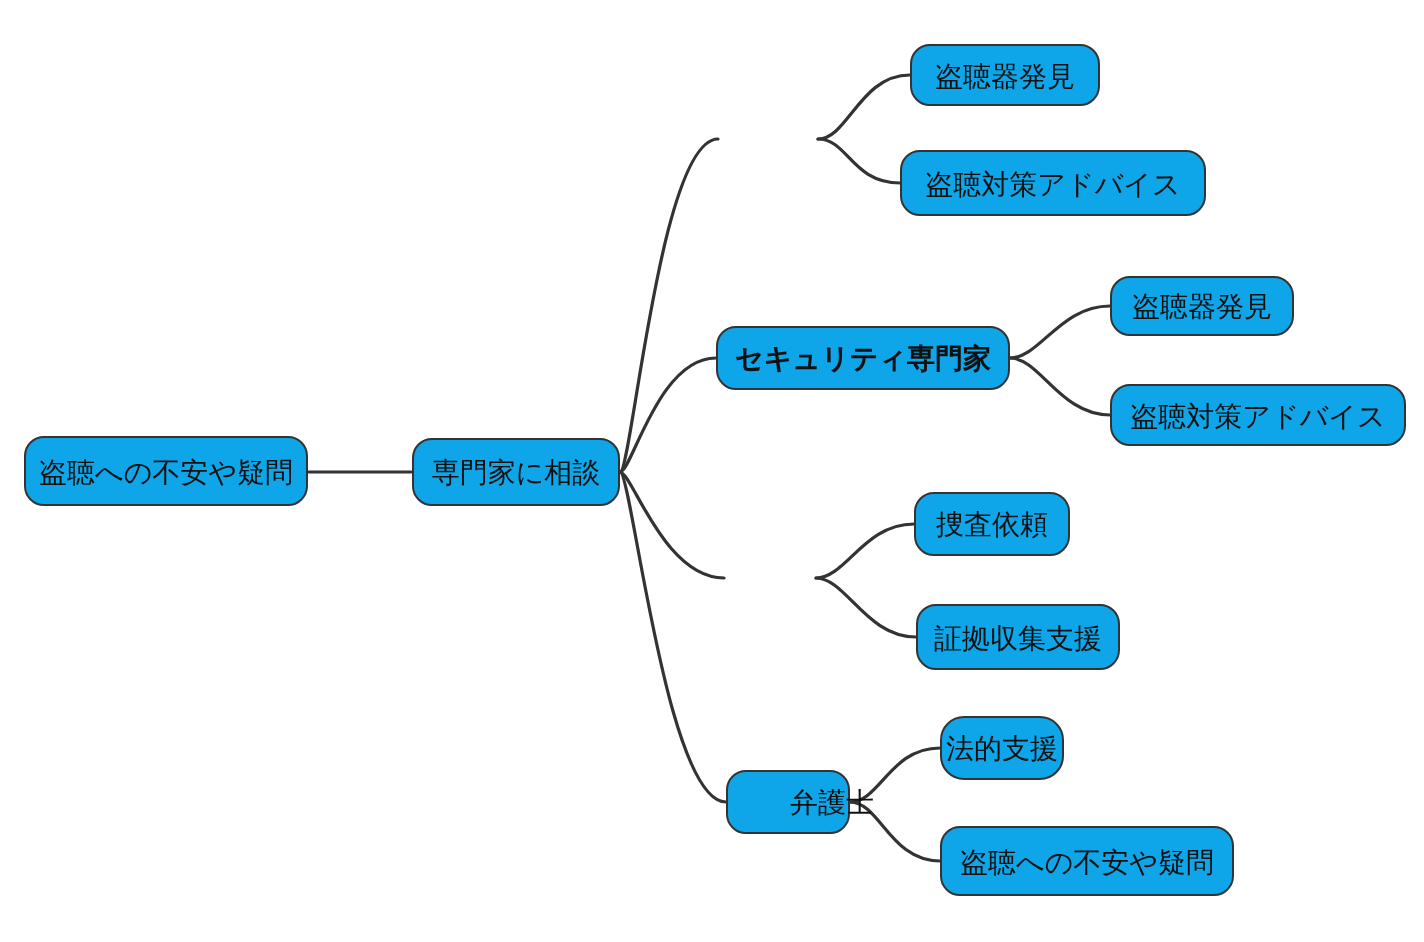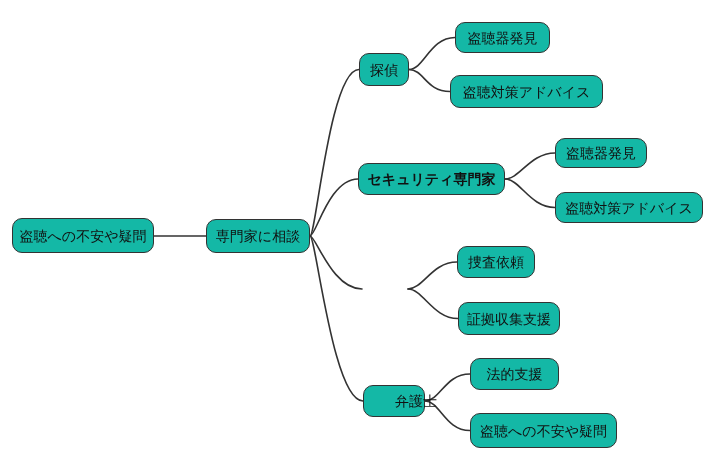--- a/index.html
+++ b/index.html
@@ -20,21 +20,21 @@
   }
   svg.edges path {
     fill: none;
     stroke: #333333;
     stroke-width: 1.6;
     stroke-linecap: round;
   }
   .node {
     position: absolute;
     box-sizing: border-box;
-    background: #14b8a6;
+    background: #0ea5e9;
     border: 1.6px solid #333333;
     border-radius: 10px;
     display: flex;
     align-items: center;
     justify-content: center;
     font-size: 14px;
     color: #111111;
     white-space: nowrap;
     line-height: 1;
   }
@@ -61,23 +61,20 @@
   </svg>
 
   <div class="node" style="left:12px; top:218px; width:142px; height:35px;">
     <span>盗聴への不安や疑問</span>
   </div>
 
   <div class="node" style="left:206px; top:219px; width:104px; height:34px;">
     <span>専門家に相談</span>
   </div>
 
-  <div class="node" style="left:359px; top:53px; width:50px; height:33px;">
-    <span>探偵</span>
-  </div>
 
   <div class="node" style="left:455px; top:22px; width:95px; height:31px;">
     <span>盗聴器発見</span>
   </div>
 
   <div class="node" style="left:450px; top:75px; width:153px; height:33px;">
     <span>盗聴対策アドバイス</span>
   </div>
 
   <div class="node" style="left:358px; top:163px; width:147px; height:32px;font-weight:bold;">
@@ -98,21 +95,21 @@
   </div>
 
   <div class="node" style="left:458px; top:302px; width:102px; height:33px;">
     <span>証拠収集支援</span>
   </div>
 
   <div class="node" style="left:363px; top:385px; width:62px; height:32px;padding-left:44px;">
     <span>弁護士</span>
   </div>
 
-  <div class="node" style="left:470px; top:358px; width:89px; height:32px;">
+  <div class="node" style="left:470px; top:358px; width:62px; height:32px;border-radius:12px;">
     <span>法的支援</span>
   </div>
 
   <div class="node" style="left:470px; top:413px; width:147px; height:35px;">
     <span>盗聴への不安や疑問</span>
   </div>
 
 </div>
 
 </body></html>

